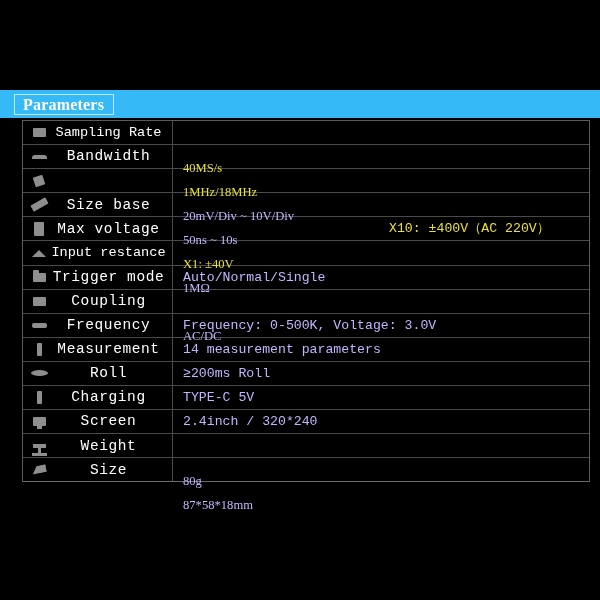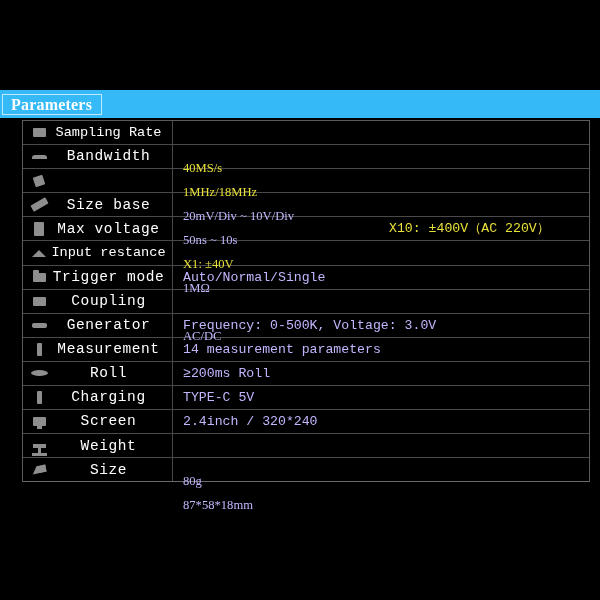--- a/index.html
+++ b/index.html
@@ -24,21 +24,21 @@
   .header-band {
     position: absolute;
     left: 0;
     top: 90px;
     width: 600px;
     height: 28px;
     background: #35b9f7;
   }
   .header-box {
     position: absolute;
-    left: 2px;
+    left: 14px;
     top: 4px;
     height: 21px;
     box-sizing: border-box;
     border: 1px solid #bfe9fb;
     padding: 0 9px 0 8px;
     display: flex;
     align-items: center;
   }
   .header-title {
     font-family: "Liberation Serif", serif;
@@ -224,21 +224,21 @@
           </span>
           <span class="label-text">Coupling</span>
         </div>
         <div class="cell-value sans">AC/DC</div>
       </div>
       <div class="row">
         <div class="cell-label">
           <span class="icon-wrap">
             <span class="ic ic-dash"></span>
           </span>
-          <span class="label-text">Generator</span>
+          <span class="label-text">Frequency</span>
         </div>
         <div class="cell-value mono">Frequency: 0-500K, Voltage: 3.0V</div>
       </div>
       <div class="row">
         <div class="cell-label">
           <span class="icon-wrap">
             <span class="ic ic-thin-block"></span>
           </span>
           <span class="label-text">Measurement</span>
         </div>

